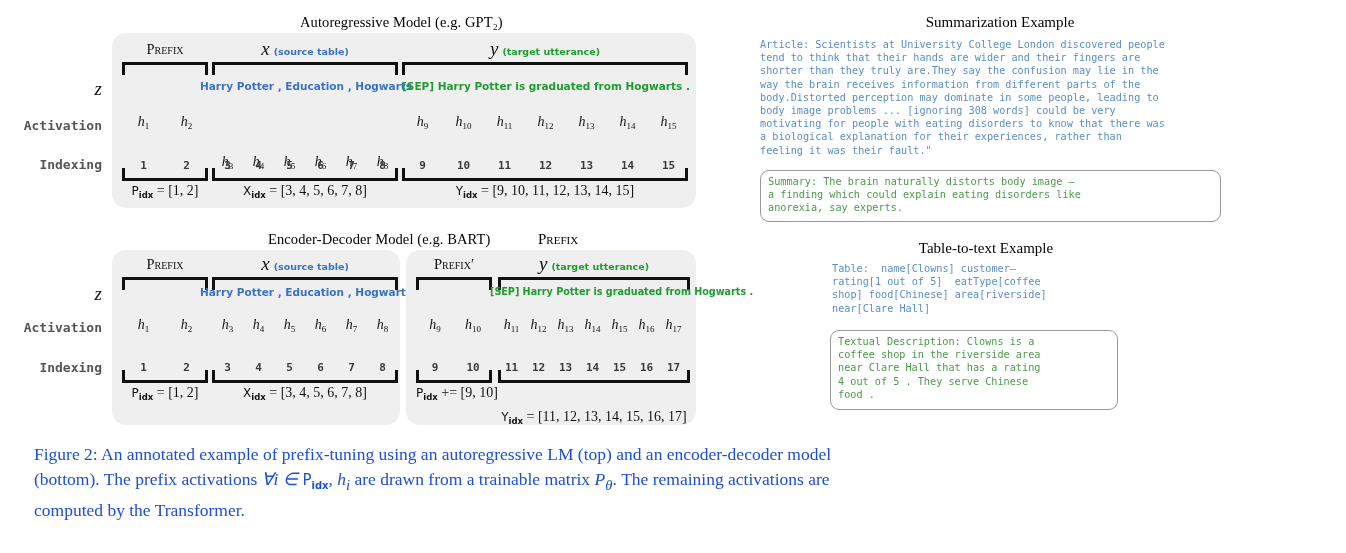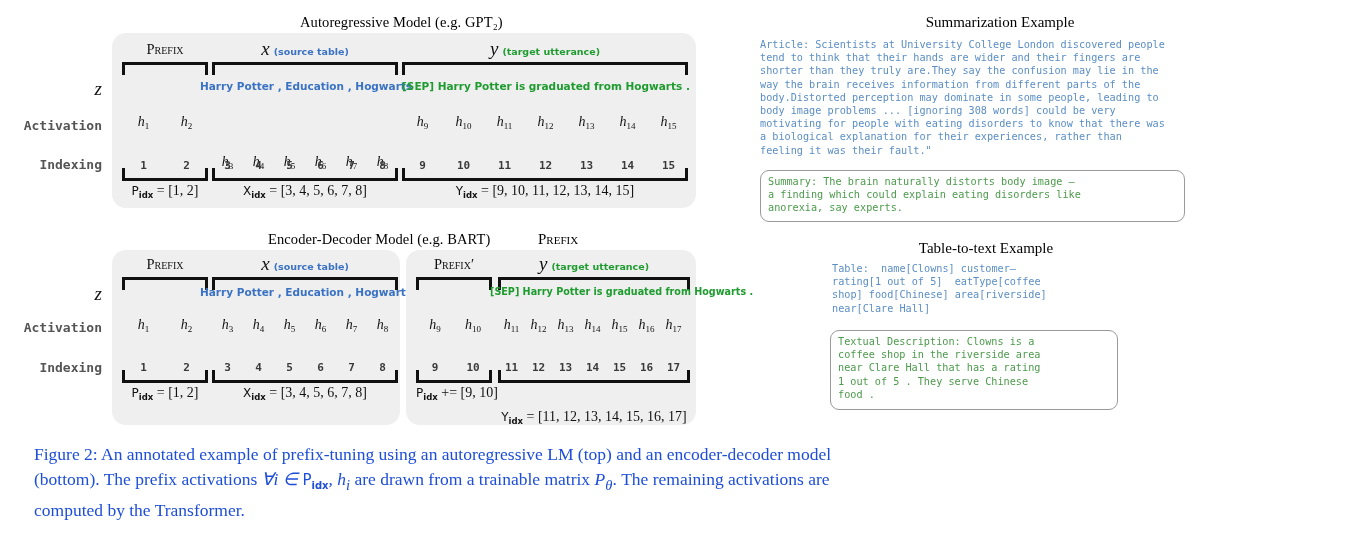--- a/index.html
+++ b/index.html
@@ -327,36 +327,36 @@
 <div class="abs ex-title" style="left:760px; top:14px; width:480px;">Summarization Example</div>
 <div class="abs ex-body" style="left:760px; top:38px; width:490px;">Article: Scientists at University College London discovered people
 tend to think that their hands are wider and their fingers are
 shorter than they truly are.They say the confusion may lie in the
 way the brain receives information from different parts of the
 body.Distorted perception may dominate in some people, leading to
 body image problems ... [ignoring 308 words] could be very
 motivating for people with eating disorders to know that there was
 a biological explanation for their experiences, rather than
 feeling it was their fault."</div>
-<div class="abs ex-box" style="left:760px; top:170px; width:425px; height:52px;">
+<div class="abs ex-box" style="left:760px; top:170px; width:461px; height:52px;">
   <div class="ex-box-text">Summary: The brain naturally distorts body image —
 a finding which could explain eating disorders like
 anorexia, say experts.</div>
 </div>
 
 <div class="abs ex-title" style="left:836px; top:240px; width:300px;">Table-to-text Example</div>
 <div class="abs ex-body" style="left:832px; top:262px; width:330px;">Table:  name[Clowns] customer—
 rating[1 out of 5]  eatType[coffee
 shop] food[Chinese] area[riverside]
 near[Clare Hall]</div>
 <div class="abs ex-box" style="left:830px; top:330px; width:288px; height:80px;">
   <div class="ex-box-text">Textual Description: Clowns is a
 coffee shop in the riverside area
 near Clare Hall that has a rating
-1 out of 5 . They serve Chinese
+4 out of 5 . They serve Chinese
 food .</div>
 </div>
 
 <div class="abs caption" style="left:34px; top:442px; width:1260px;">
   <span>Figure 2:  An annotated example of prefix-tuning using an autoregressive LM (top) and an encoder-decoder model</span><br>
   <span>(bottom). The prefix activations </span><i>∀i ∈ </i><span class="ss"><span>P</span><sub>idx</sub></span><i><span>, h</span><sub>i</sub></i><span> are drawn from a trainable matrix </span><i><span>P</span><sub>θ</sub></i><span>. The remaining activations are</span><br>
   <span>computed by the Transformer.</span>
 </div>
 
 </body></html>

